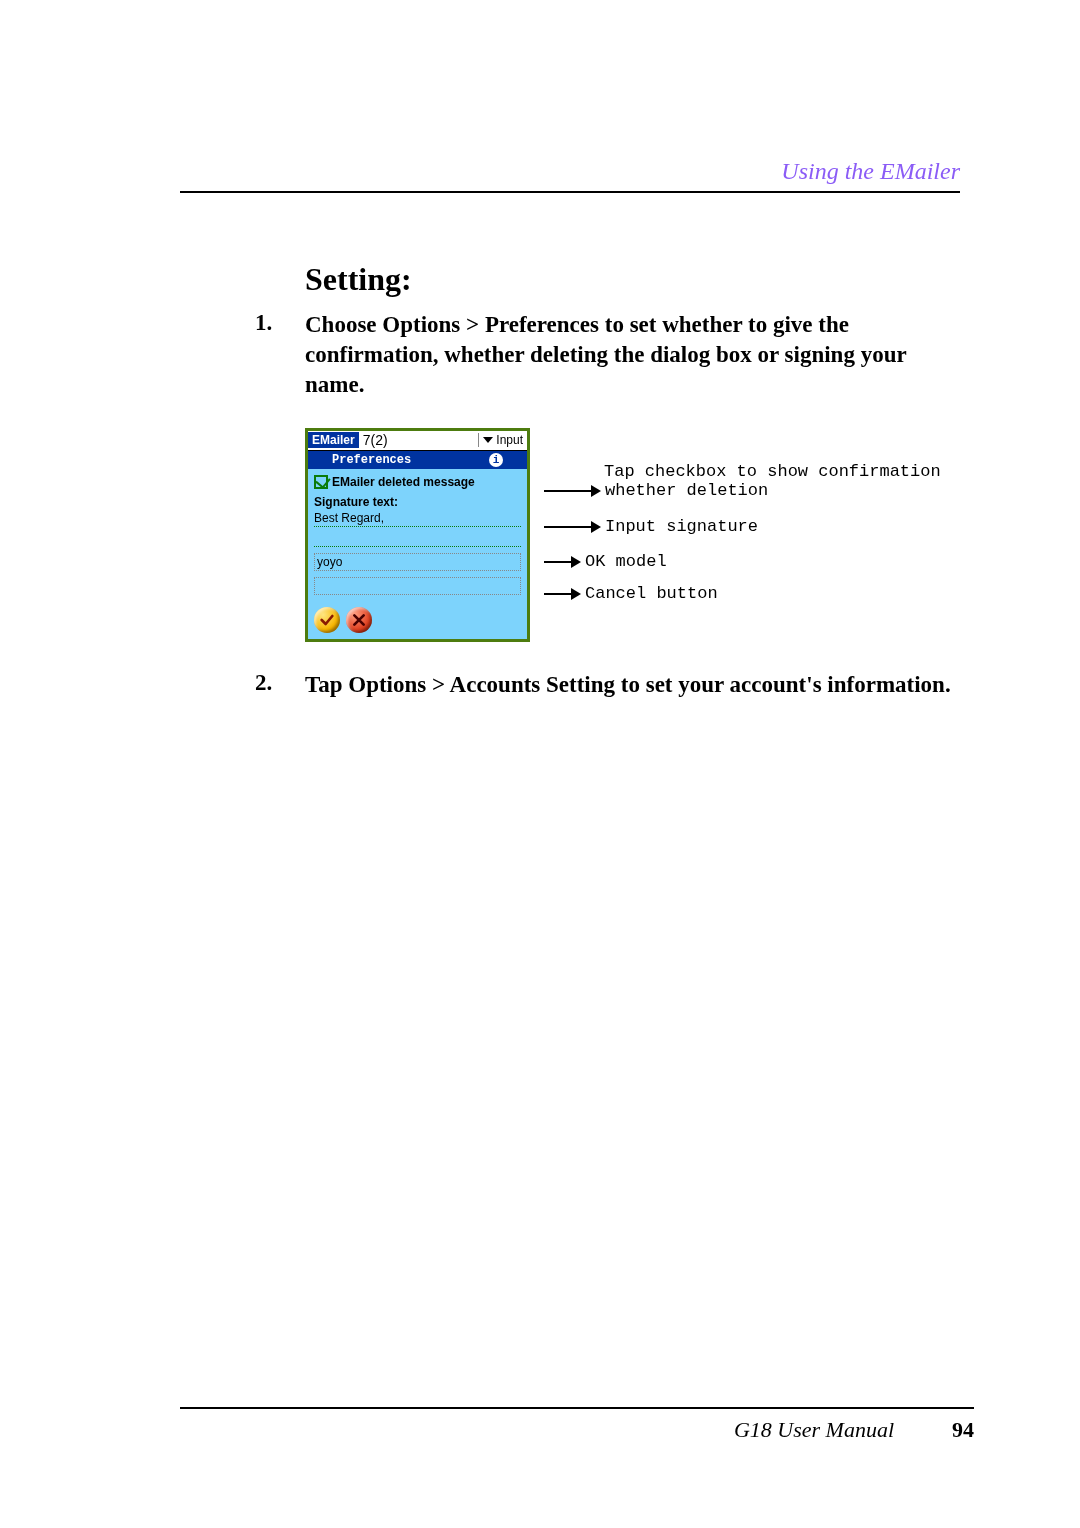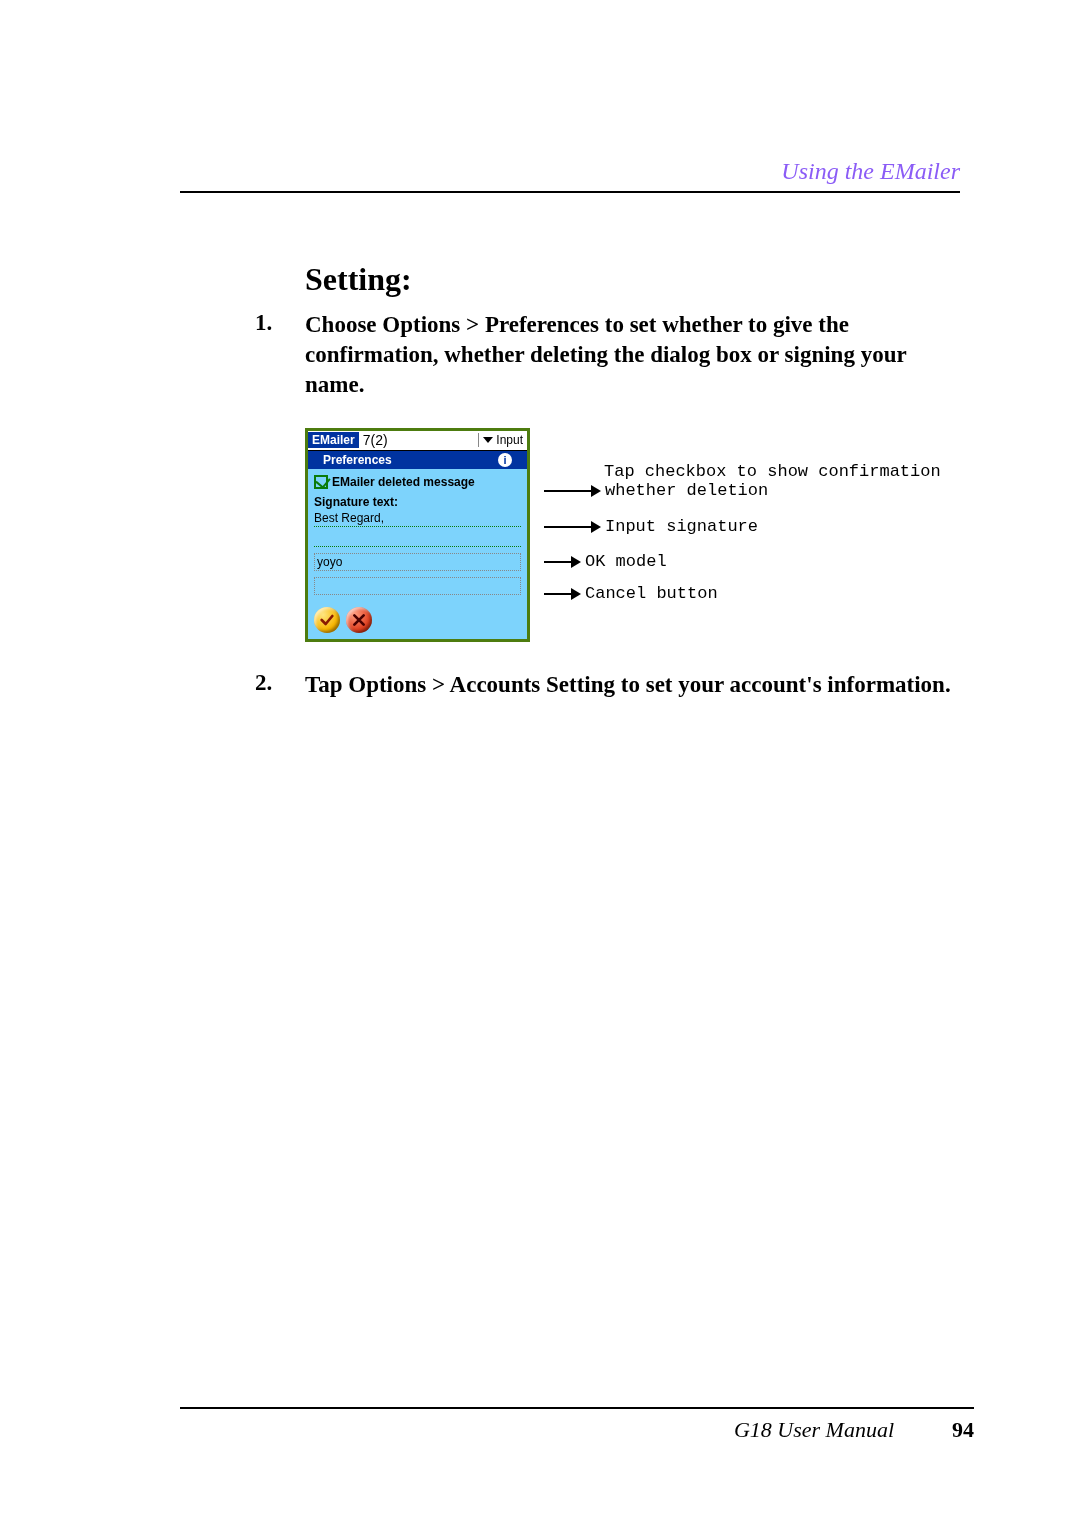--- a/index.html
+++ b/index.html
@@ -14,21 +14,21 @@
   .numbered-item { display: flex; margin-bottom: 20px; }
   .item-number { width: 125px; font-weight: bold; font-size: 23px; text-align: left; padding-left: 75px; }
   .item-text { flex: 1; font-weight: bold; font-size: 23px; line-height: 1.3; }
   .figure-area { margin-left: 125px; margin-top: 28px; margin-bottom: 28px; display: flex; align-items: flex-start; }
   .palm-screen { width: 225px; border: 3px solid #4d7c0f; background: #7dd3fc; font-family: Verdana, Geneva, sans-serif; font-size: 12px; }
   .palm-top { display: flex; align-items: center; background: #fff; height: 20px; border-bottom: 1px solid #000; }
   .palm-app-name { background: #0033a0; color: #fff; font-weight: bold; padding: 1px 4px; font-size: 12px; }
   .palm-count { padding: 0 4px; font-size: 14px; }
   .palm-dropdown { margin-left: auto; display: flex; align-items: center; border-left: 1px solid #888; padding: 0 4px; font-size: 12px; }
   .palm-dropdown .tri { display:inline-block; width:0; height:0; border-left:5px solid transparent; border-right:5px solid transparent; border-top:6px solid #000; margin-right:3px;}
-  .palm-pref-bar { background: #0033a0; color: #fff; font-weight: bold; display: flex; align-items: center; padding: 2px 15px; }
+  .palm-pref-bar { background: #0033a0; color: #fff; font-weight: bold; display: flex; align-items: center; padding: 2px 24px; font-family: Liberation Mono, monospace; }
   .palm-pref-bar .info-icon { margin-left: auto; width: 14px; height: 14px; border-radius: 50%; background: #fff; color: #0033a0; font-weight: bold; font-size: 11px; text-align: center; line-height: 14px; }
   .palm-body { padding: 4px 6px 8px 6px; position: relative; height: 170px; }
   .palm-checkbox-row { display: flex; align-items: center; font-weight: bold; font-size: 12px; margin-top: 2px; white-space: nowrap; }
   .palm-checkbox { width: 14px; height: 14px; border: 2px solid #0a7b0a; position: relative; margin-right: 4px; flex-shrink: 0; }
   .palm-checkbox::after { content: ""; position: absolute; left: 2px; top: -2px; width: 8px; height: 10px; border-right: 2px solid #0a7b0a; border-bottom: 2px solid #0a7b0a; transform: rotate(40deg); }
   .palm-sig-label { font-weight: bold; font-size: 12px; margin-top: 6px; }
   .palm-line-field { border-bottom: 1px dotted #0a7b0a; font-size: 12px; height: 16px; margin-top: 2px; }
   .palm-line-empty { border-bottom: 1px dotted #0a7b0a; height: 16px; margin-top: 4px; }
   .palm-text-box { border: 1px dotted #888; margin-top: 6px; height: 18px; padding: 1px 2px; font-size: 12px; }
   .palm-blank-line { border: 1px dotted #888; margin-top: 6px; height: 18px; }

